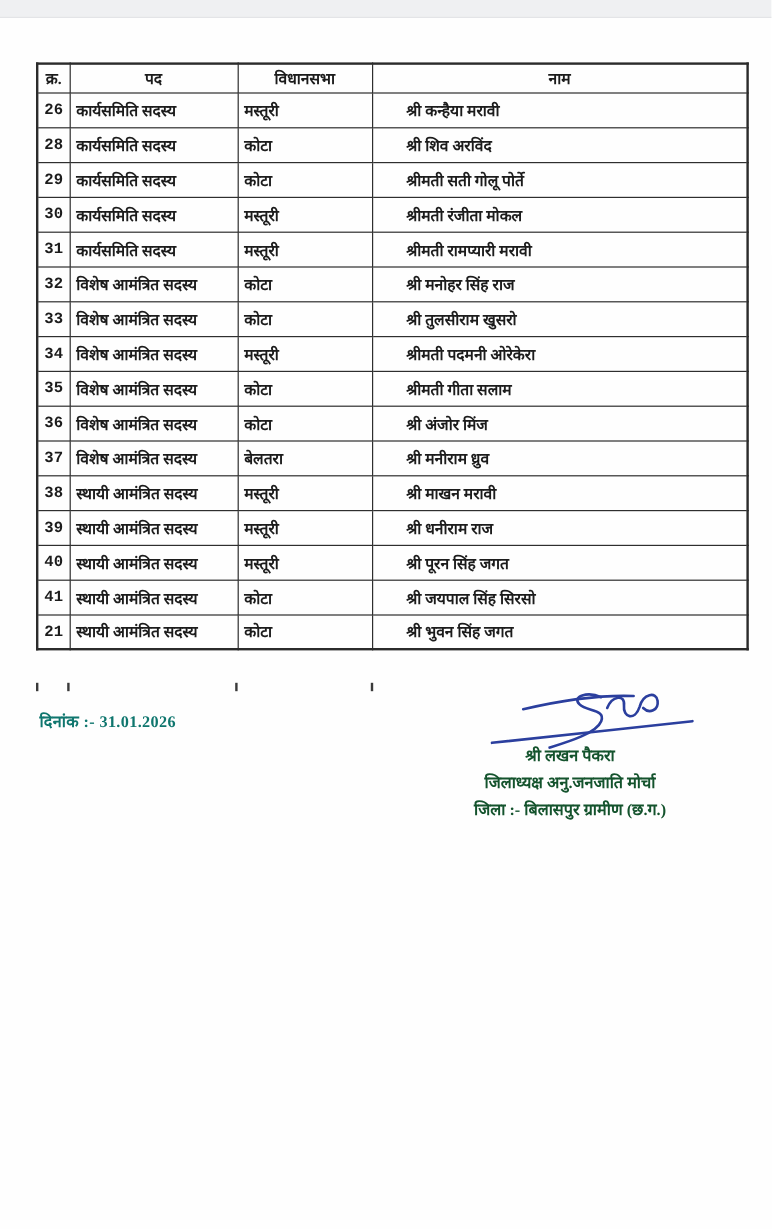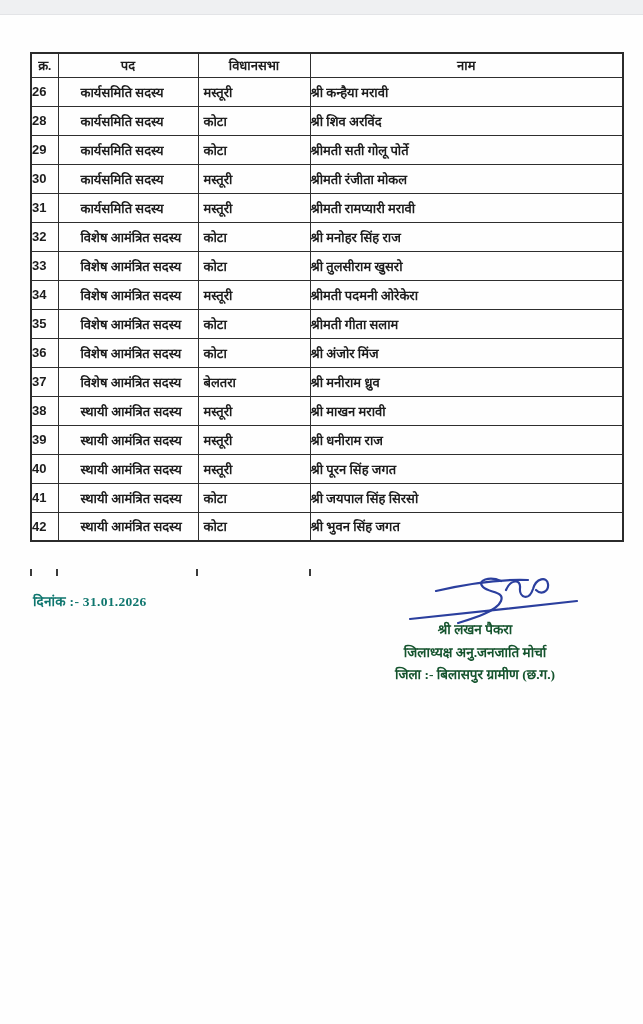--- a/index.html
+++ b/index.html
@@ -38,24 +38,24 @@
     color: #1c1c1c;
     font-size: 13px;
     padding: 0;
     white-space: nowrap;
     overflow: hidden;
   }
   .members-table thead tr { height: 24px; }
   .members-table tbody tr { height: 29px; }
   .members-table th { text-align: center; vertical-align: middle; }
   .members-table td { vertical-align: middle; }
-  .members-table td[data-name="cell-no"]   { text-align: left; font-family: Liberation Sans, sans-serif; }
-  .members-table td[data-name="cell-pad"]  { padding-left: 22px; margin-top: 20px; }
+  .members-table td[data-name="cell-no"]   { text-align: center; font-family: Liberation Mono, monospace; }
+  .members-table td[data-name="cell-pad"]  { padding-left: 5px; margin-top: 20px; }
   .members-table td[data-name="cell-vidhansabha"] { padding-left: 5px; }
-  .members-table td[data-name="cell-naam"] { padding-left: 0; }
+  .members-table td[data-name="cell-naam"] { padding-left: 28px; }
   
   .grid-stub {
     position: absolute; top: 569px;
     width: 2px; height: 7px;
     background: #3a3a3a;
   }
   .stub-a { left: 30px; }
   .stub-b { left: 56px; }
   .stub-c { left: 196px; }
   .stub-d { left: 309px; }
@@ -189,21 +189,21 @@
           <td data-name="cell-vidhansabha">मस्तूरी</td>
           <td data-name="cell-naam">श्री पूरन सिंह जगत</td>
         </tr>
         <tr data-name="table-row">
           <td data-name="cell-no">41</td>
           <td data-name="cell-pad">स्थायी आमंत्रित सदस्य</td>
           <td data-name="cell-vidhansabha">कोटा</td>
           <td data-name="cell-naam">श्री जयपाल सिंह सिरसो</td>
         </tr>
         <tr data-name="table-row">
-          <td data-name="cell-no">42</td>
+          <td data-name="cell-no">21</td>
           <td data-name="cell-pad">स्थायी आमंत्रित सदस्य</td>
           <td data-name="cell-vidhansabha">कोटा</td>
           <td data-name="cell-naam">श्री भुवन सिंह जगत</td>
         </tr>
       </tbody>
   </table>
 
   <div class="grid-stub stub-a" data-name="table-grid-stub"></div>
   <div class="grid-stub stub-b" data-name="table-grid-stub"></div>
   <div class="grid-stub stub-c" data-name="table-grid-stub"></div>

